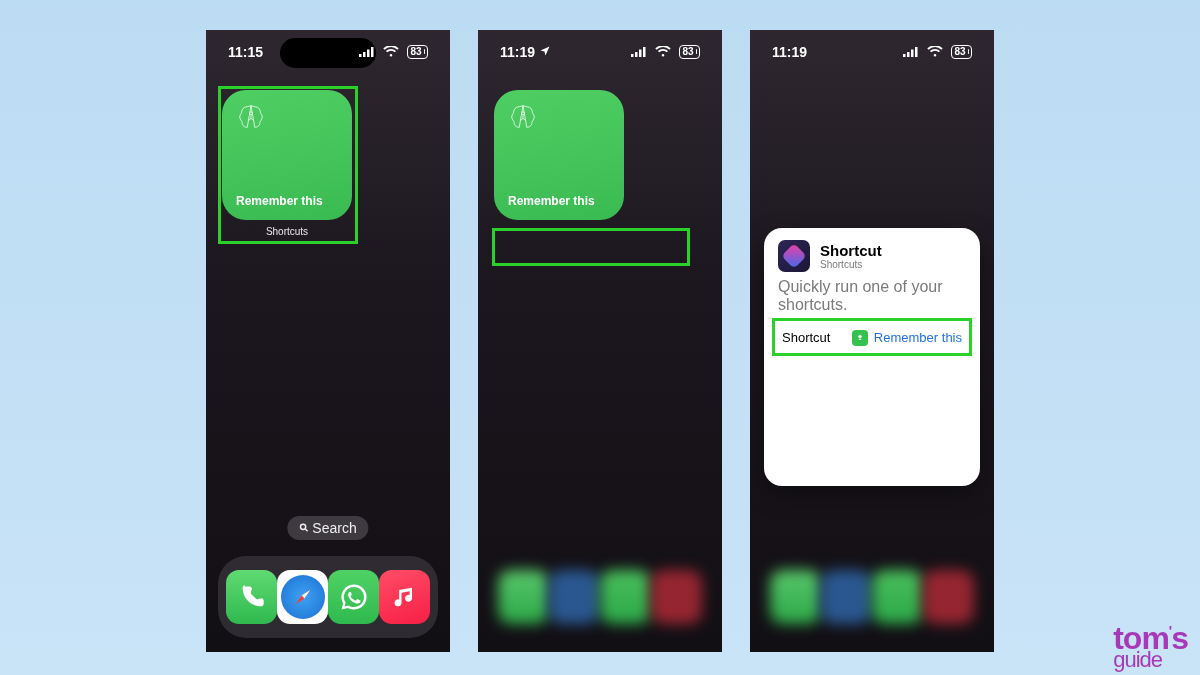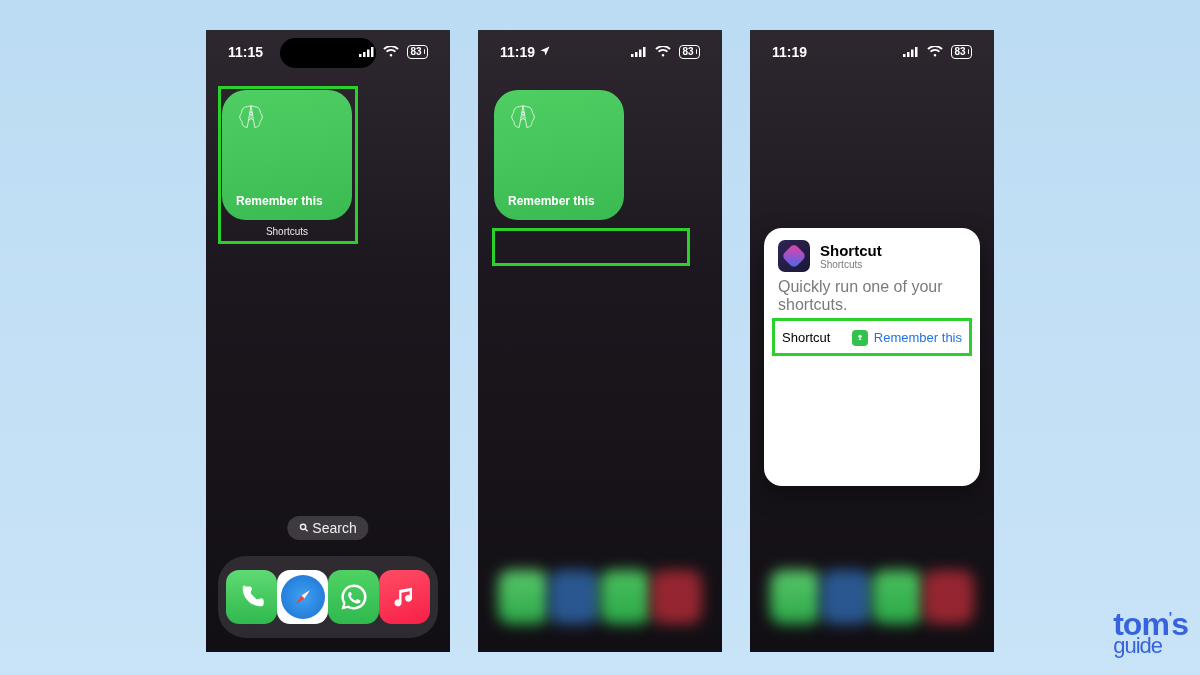--- a/index.html
+++ b/index.html
@@ -177,24 +177,24 @@
   .config-row .right {
     color:#1f73e8; display:flex; align-items:center; gap:6px;
   }
   .mini-icon {
     width:16px;height:16px;border-radius:4px;
     background:#33c24c;
     display:flex;align-items:center;justify-content:center;
   }
   
   .logo {
-    position:absolute; right:12px; bottom:20px;
+    position:absolute; right:12px; bottom:6px;
     font-family: Arial, sans-serif;
     line-height: 0.8;
-    color:#1d4ed8; opacity:0.85;
+    color:#a21caf; opacity:0.85;
   }
   .logo .t { font-size:32px; font-weight:700; letter-spacing:-1px; }
   .logo .g { font-size:22px; font-weight:400; letter-spacing:-1px; }
   .logo .ap { font-size:14px; vertical-align:top; }
 </style>
 </head>
 <body>
 
 <div class="phones">
 

